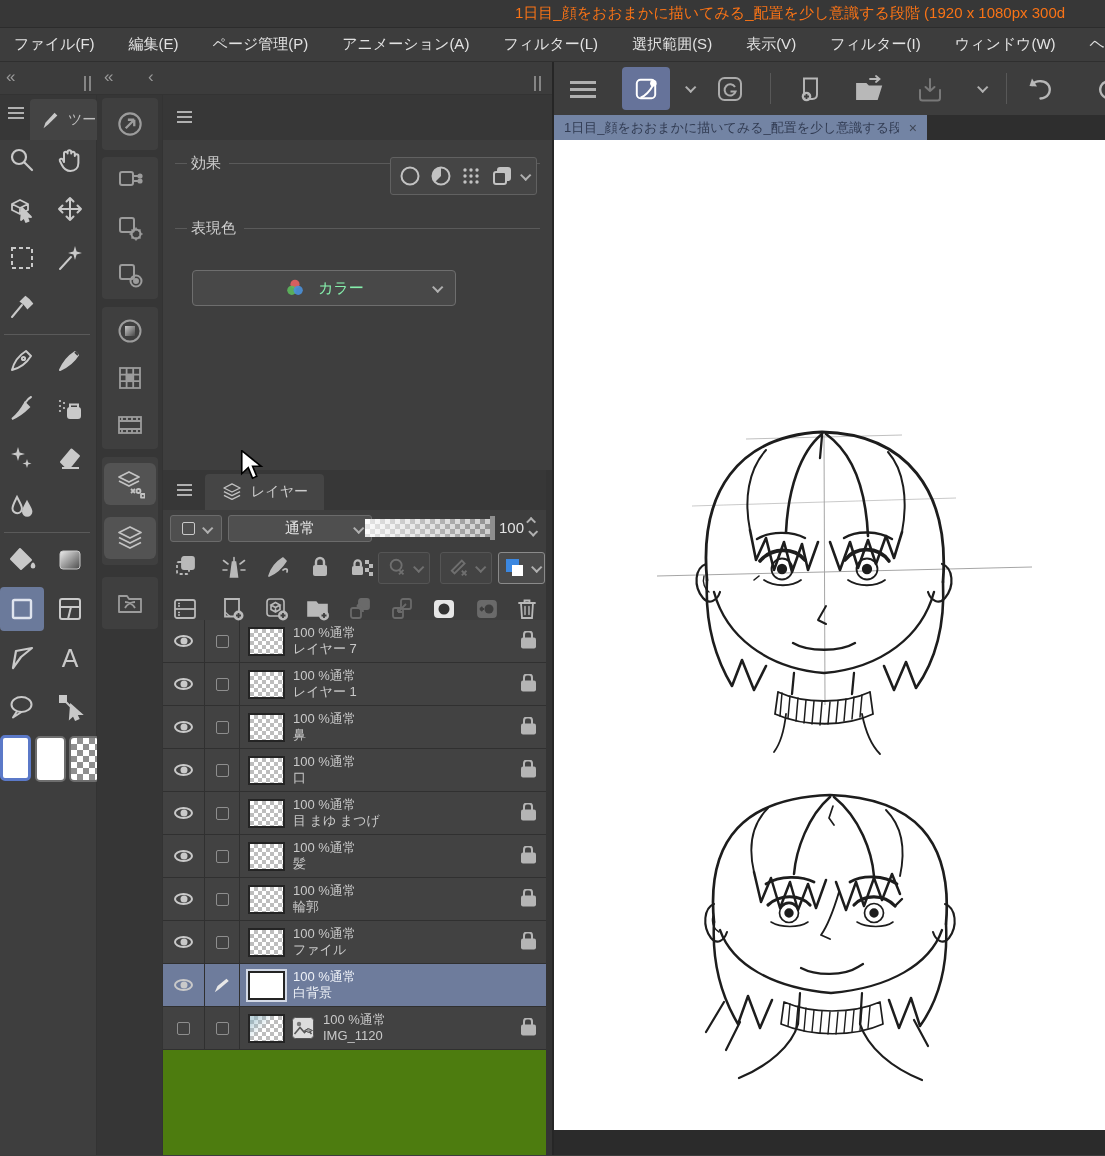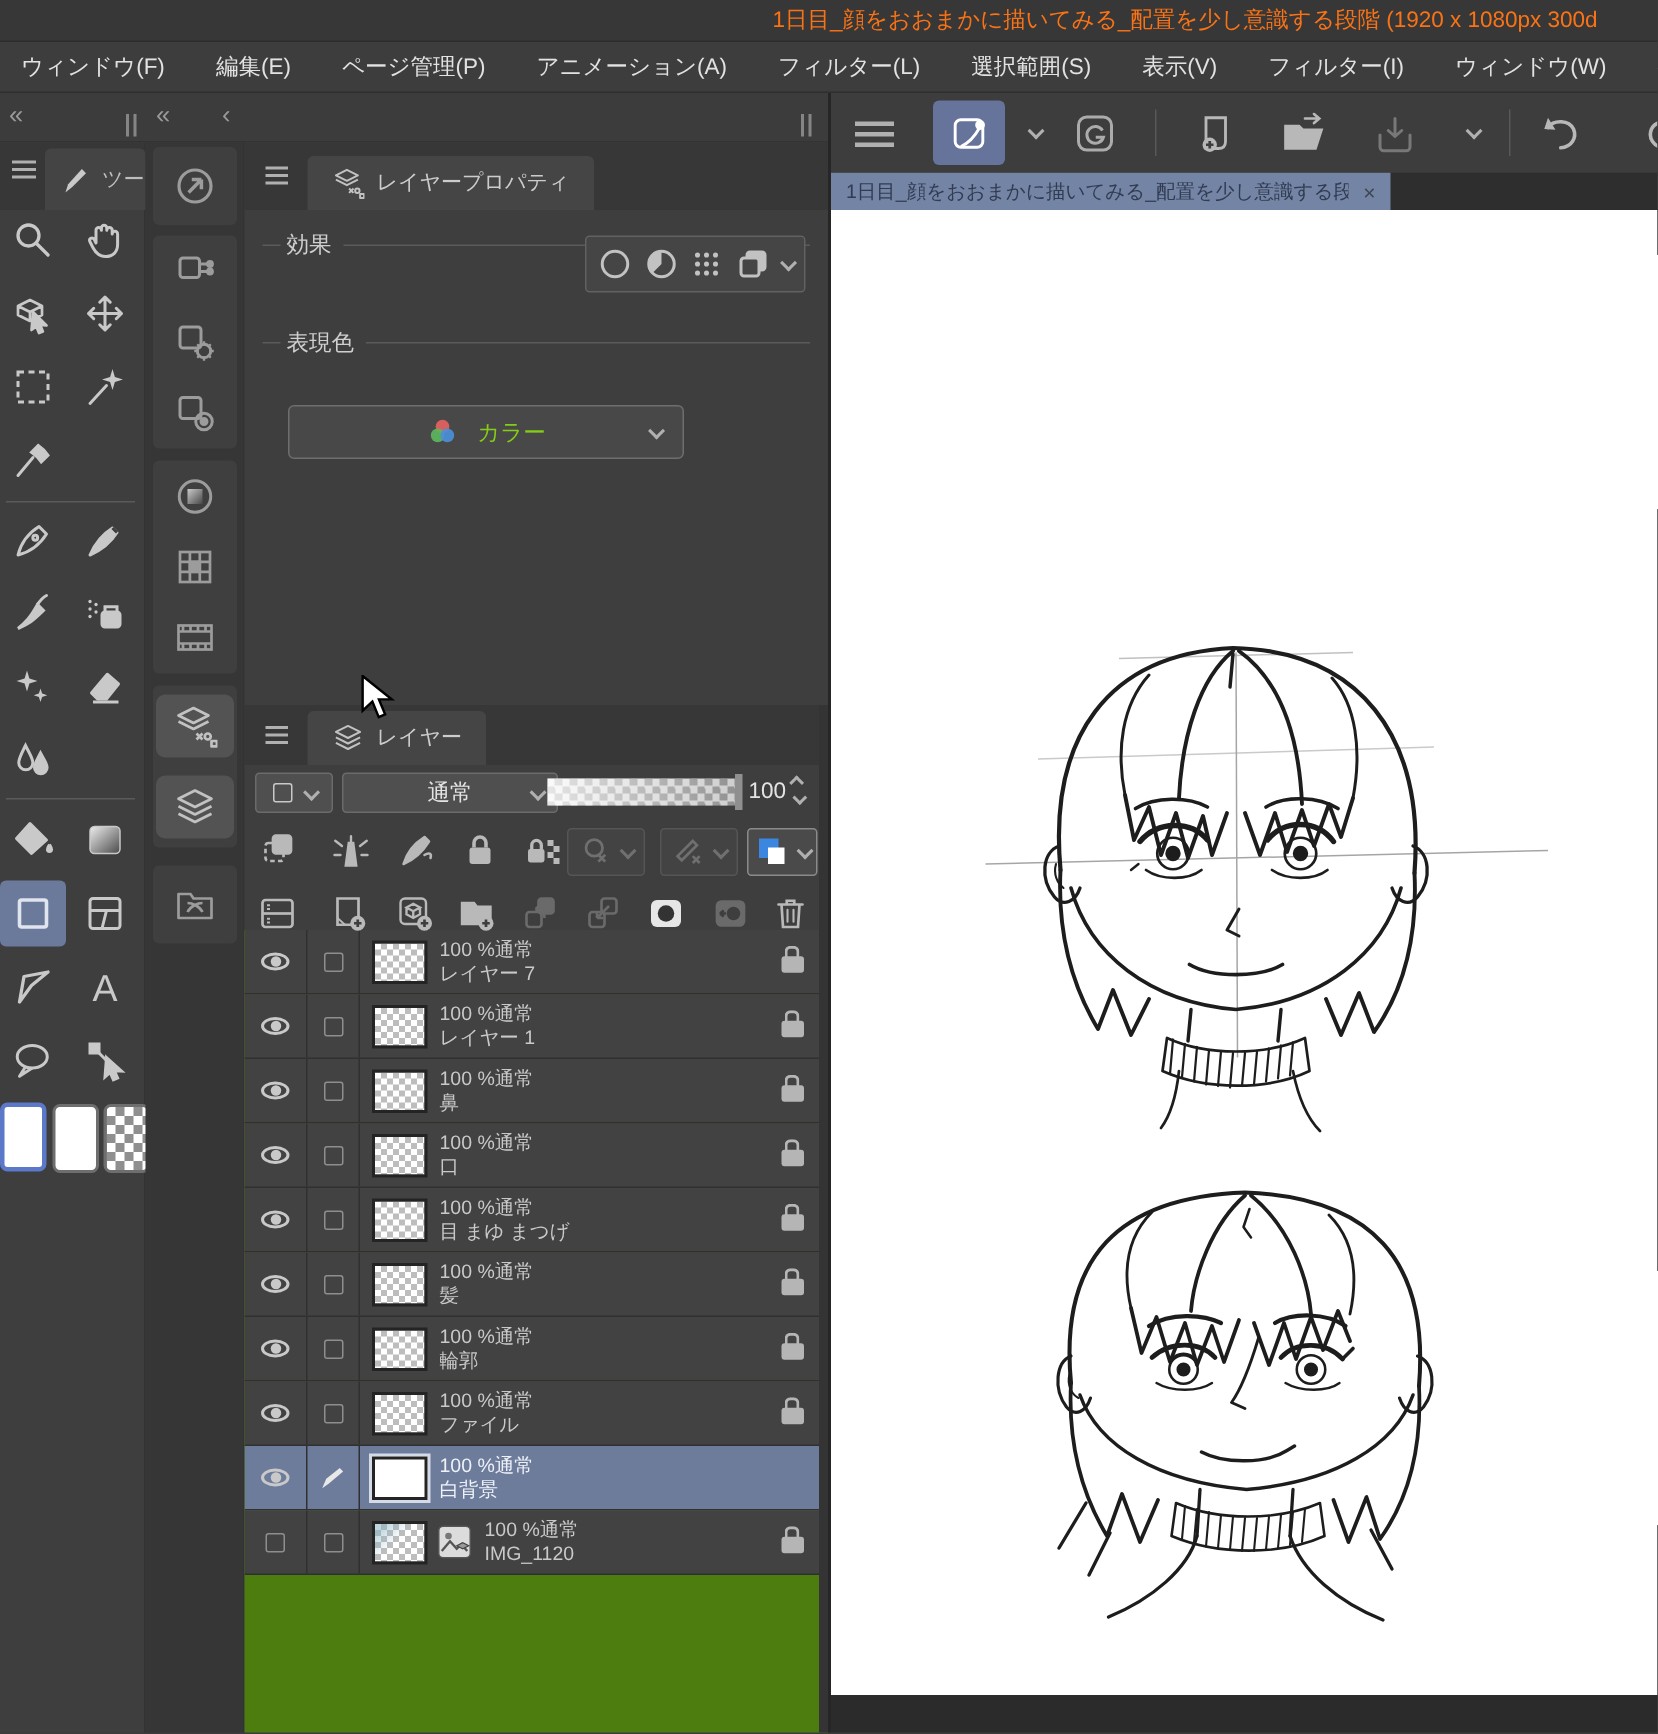--- a/index.html
+++ b/index.html
@@ -51,21 +51,21 @@
     display:flex;align-items:center;gap:8px;padding:0 16px;font-size:14px;color:#cccccc;white-space:nowrap}
 
   #layerprop{height:375px;flex:none;display:flex;flex-direction:column}
   #lp-body{flex:1;position:relative;padding-top:10px}
   .seclabel{display:flex;align-items:center;font-size:15px;color:#cfcfcf;margin:4px 12px 0 12px}
   .seclabel::before{content:"";width:12px;border-top:1px solid #5a5a5a;margin-right:4px}
   .seclabel::after{content:"";flex:1;border-top:1px solid #5a5a5a;margin-left:8px}
   #fx-btns{position:absolute;left:227px;top:17px;width:147px;height:38px;background:#454545;border:1px solid #616161;
     border-radius:3px;display:flex;align-items:center;justify-content:space-evenly}
   #expr-dd{position:absolute;left:29px;top:130px;width:264px;height:36px;background:#484848;border:1px solid #6e6e6e;
-    border-radius:4px;display:flex;align-items:center;justify-content:center;gap:12px;font-size:15px;color:#84cc16}
+    border-radius:4px;display:flex;align-items:center;justify-content:center;gap:12px;font-size:15px;color:#86efac}
   #expr-dd .chev{position:absolute;right:14px}
   .chev{display:inline-block;width:8px;height:8px;border-right:2px solid #b0b0b0;border-bottom:2px solid #b0b0b0;transform:rotate(45deg) translateY(-1px)}
   .chev.dim{border-color:#707070}
 
   #layerpanel{flex:1;display:flex;flex-direction:column;min-height:0}
   #lay-controls{flex:none;position:relative;height:110px}
   .dd{position:absolute;background:#4f4f4f;border:1px solid #6b6b6b;border-radius:3px;display:flex;align-items:center;justify-content:center;gap:8px}
   #dd-pal{left:7px;top:5px;width:52px;height:27px}
   #dd-pal .sq{width:13px;height:13px;border:1.6px solid #c9c9c9;border-radius:2px}
   #dd-blend{left:65px;top:5px;width:144px;height:27px;font-size:15px;color:#e3e3e3}
@@ -121,21 +121,21 @@
 </head>
 <body>
 
 <div id="app">
 
   <div id="titlebar">
     <span class="t">1日目_顔をおおまかに描いてみる_配置を少し意識する段階 (1920 x 1080px 300d</span>
   </div>
 
   <div id="menubar">
-      <span class="mitem">ウィンドウ(F)</span>
+      <span class="mitem">ファイル(F)</span>
       <span class="mitem">編集(E)</span>
       <span class="mitem">ページ管理(P)</span>
       <span class="mitem">アニメーション(A)</span>
       <span class="mitem">フィルター(L)</span>
       <span class="mitem">選択範囲(S)</span>
       <span class="mitem">表示(V)</span>
       <span class="mitem">フィルター(I)</span>
       <span class="mitem">ウィンドウ(W)</span>
       <span class="mitem">ヘルプ(H)</span>
     </div>
@@ -394,30 +394,20 @@
                 </svg>
               </div>
           </div>
         </div>
 
         <div id="dockcol">
 
           <div id="layerprop">
             <div class="phead">
               <span class="burger"></span>
-              <div class="ptab">
-                <svg width="22" height="22" viewBox="0 0 30 30" stroke="#c2c2c2" fill="none" stroke-width="1.8" stroke-linejoin="round">
-                    <path d="M14 3 L24 8 L14 13 L4 8 Z"></path>
-                    <path d="M4 12 L14 17 L24 12"></path>
-                    <path d="M16 20 l4 4 M20 20 l-4 4"></path>
-                    <circle cx="23.5" cy="22" r="2"></circle>
-                    <rect x="26" y="25" width="3.6" height="3.6"></rect>
-                  </svg>
-                <span>レイヤープロパティ</span>
-              </div>
             </div>
             <div id="lp-body">
               <div class="seclabel">
                   <span>効果</span>
                 </div>
               <div id="fx-btns">
                 <span>
                     <svg width="24" height="24" viewBox="0 0 24 24" stroke="#c2c2c2" fill="none" stroke-width="2">
                       <circle cx="12" cy="12" r="8.5"></circle>
                     </svg>

